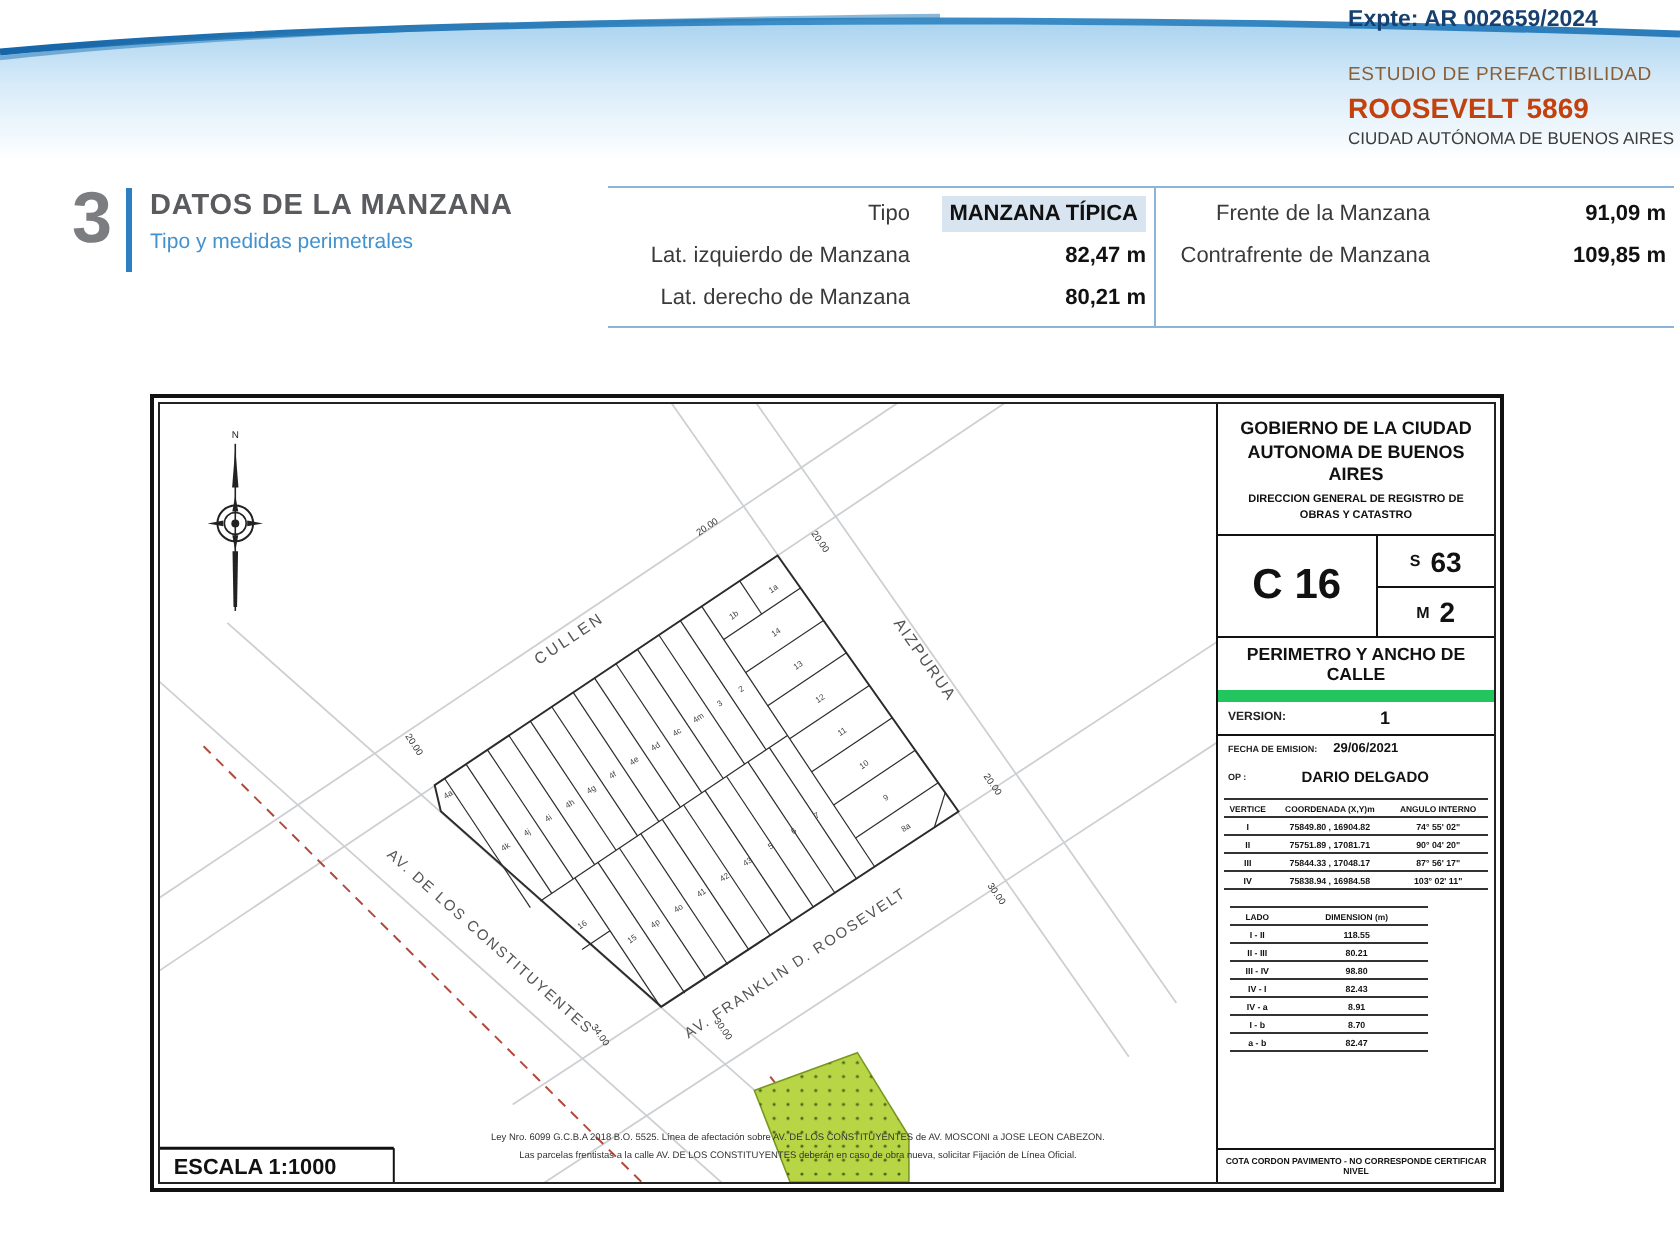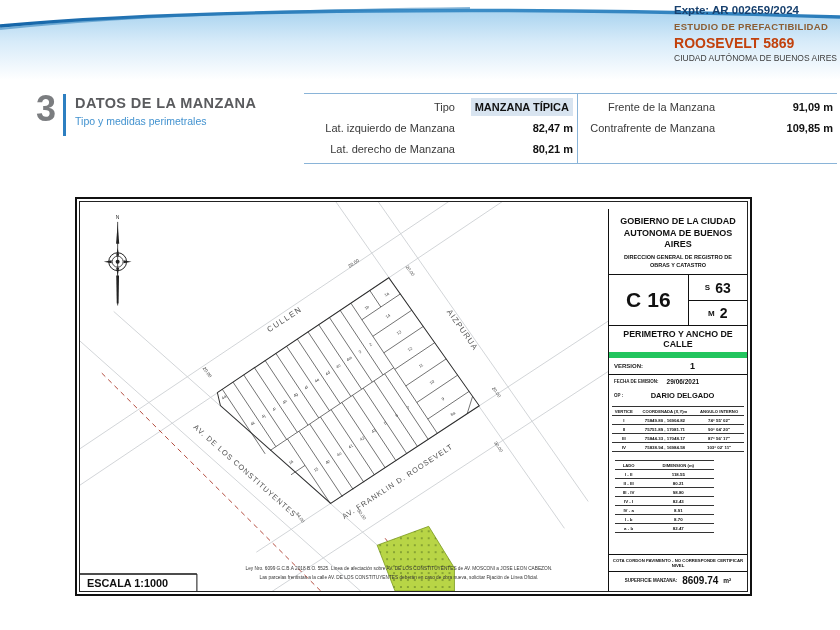--- a/index.html
+++ b/index.html
@@ -4,21 +4,21 @@
 <style>
   html,body{margin:0;padding:0;background:#fff;}
   body{width:840px;height:630px;position:relative;overflow:hidden;
        font-family:"Liberation Sans",sans-serif;color:#222;}
 
   
   .banner{position:absolute;left:0;top:0;width:840px;height:80px;}
   .banner svg{position:absolute;left:0;top:0;}
   .banner-text{position:absolute;right:3px;top:5px;text-align:left;line-height:1;}
   .expte{font-size:11.5px;font-weight:bold;color:#17406e;}
-  .study{font-size:9.5px;font-weight:bold;color:#8b5e34;margin-top:5px;letter-spacing:.3px;}
+  .study{font-size:9.5px;font-weight:normal;color:#8b5e34;margin-top:16px;letter-spacing:.3px;}
   .addr{font-size:14px;font-weight:bold;color:#c2410c;margin-top:5px;}
   .city{font-size:8.5px;color:#3c3c3c;margin-top:4px;}
 
   
   .sec-head{position:absolute;left:36px;top:92px;display:flex;align-items:flex-start;}
   .sec-num{font-size:36px;font-weight:bold;color:#7b7d80;line-height:.95;}
   .sec-bar{width:3px;height:42px;background:#2d7fc1;margin:2px 9px 0 7px;}
   .sec-title{font-size:14.5px;font-weight:bold;color:#5a5b5e;letter-spacing:.4px;margin-top:3px;}
   .sec-sub{font-size:10.5px;color:#4292cf;margin-top:4px;}
 
@@ -35,21 +35,21 @@
             padding-right:4px;box-sizing:border-box;}
   .dt-hl{background:#d8e4f0;padding:3px 4px;}
 
   
   .sheet{position:absolute;left:75px;top:197px;width:673px;height:395px;border:2px solid #111;}
   .sheet-inner{position:absolute;inset:2px;border:1px solid #222;display:flex;}
   .drawing{flex:1;position:relative;background:#fff;}
   .drawing svg{display:block;}
 
   
-  .panel{width:138px;border-left:1.5px solid #111;display:flex;flex-direction:column;background:#fff;margin-top:7px;}
+  .panel{width:138px;border-left:1.5px solid #111;display:flex;flex-direction:column;background:#fff;}
   .org{padding:7px 3px 5px;text-align:center;border-bottom:1px solid #111;}
   .org-main{font-size:9px;font-weight:bold;line-height:1.3;color:#111;}
   .org-sub{font-size:5.5px;font-weight:bold;margin-top:3px;line-height:1.4;color:#111;}
   .csm{display:flex;border-bottom:1px solid #111;height:50px;}
   .c-cell{width:57%;border-right:1px solid #111;display:flex;align-items:center;justify-content:center;
           gap:6px;font-weight:bold;font-size:21px;color:#111;}
   .sm-col{flex:1;display:flex;flex-direction:column;}
   .sm-row{flex:1;display:flex;align-items:center;justify-content:center;gap:5px;color:#111;}
   .sm-row:first-child{border-bottom:1px solid #111;}
   .sm-letter{font-size:8px;font-weight:bold;}
@@ -404,20 +404,15 @@
         </tr>
         <tr>
           <td>a - b</td>
           <td>82.47</td>
         </tr>
       </tbody>
     </table>
 
     <div class="panel-spacer"></div>
     <div class="cota">COTA CORDON PAVIMENTO - NO CORRESPONDE CERTIFICAR NIVEL</div>
-    <div class="superficie">
-      <span class="sup-label">SUPERFICIE MANZANA:</span>
-      <span class="sup-value">8609.74</span>
-      <span class="sup-unit">m²</span>
-    </div>
   </aside>
  </div>
 </div>
 
 </body></html>

